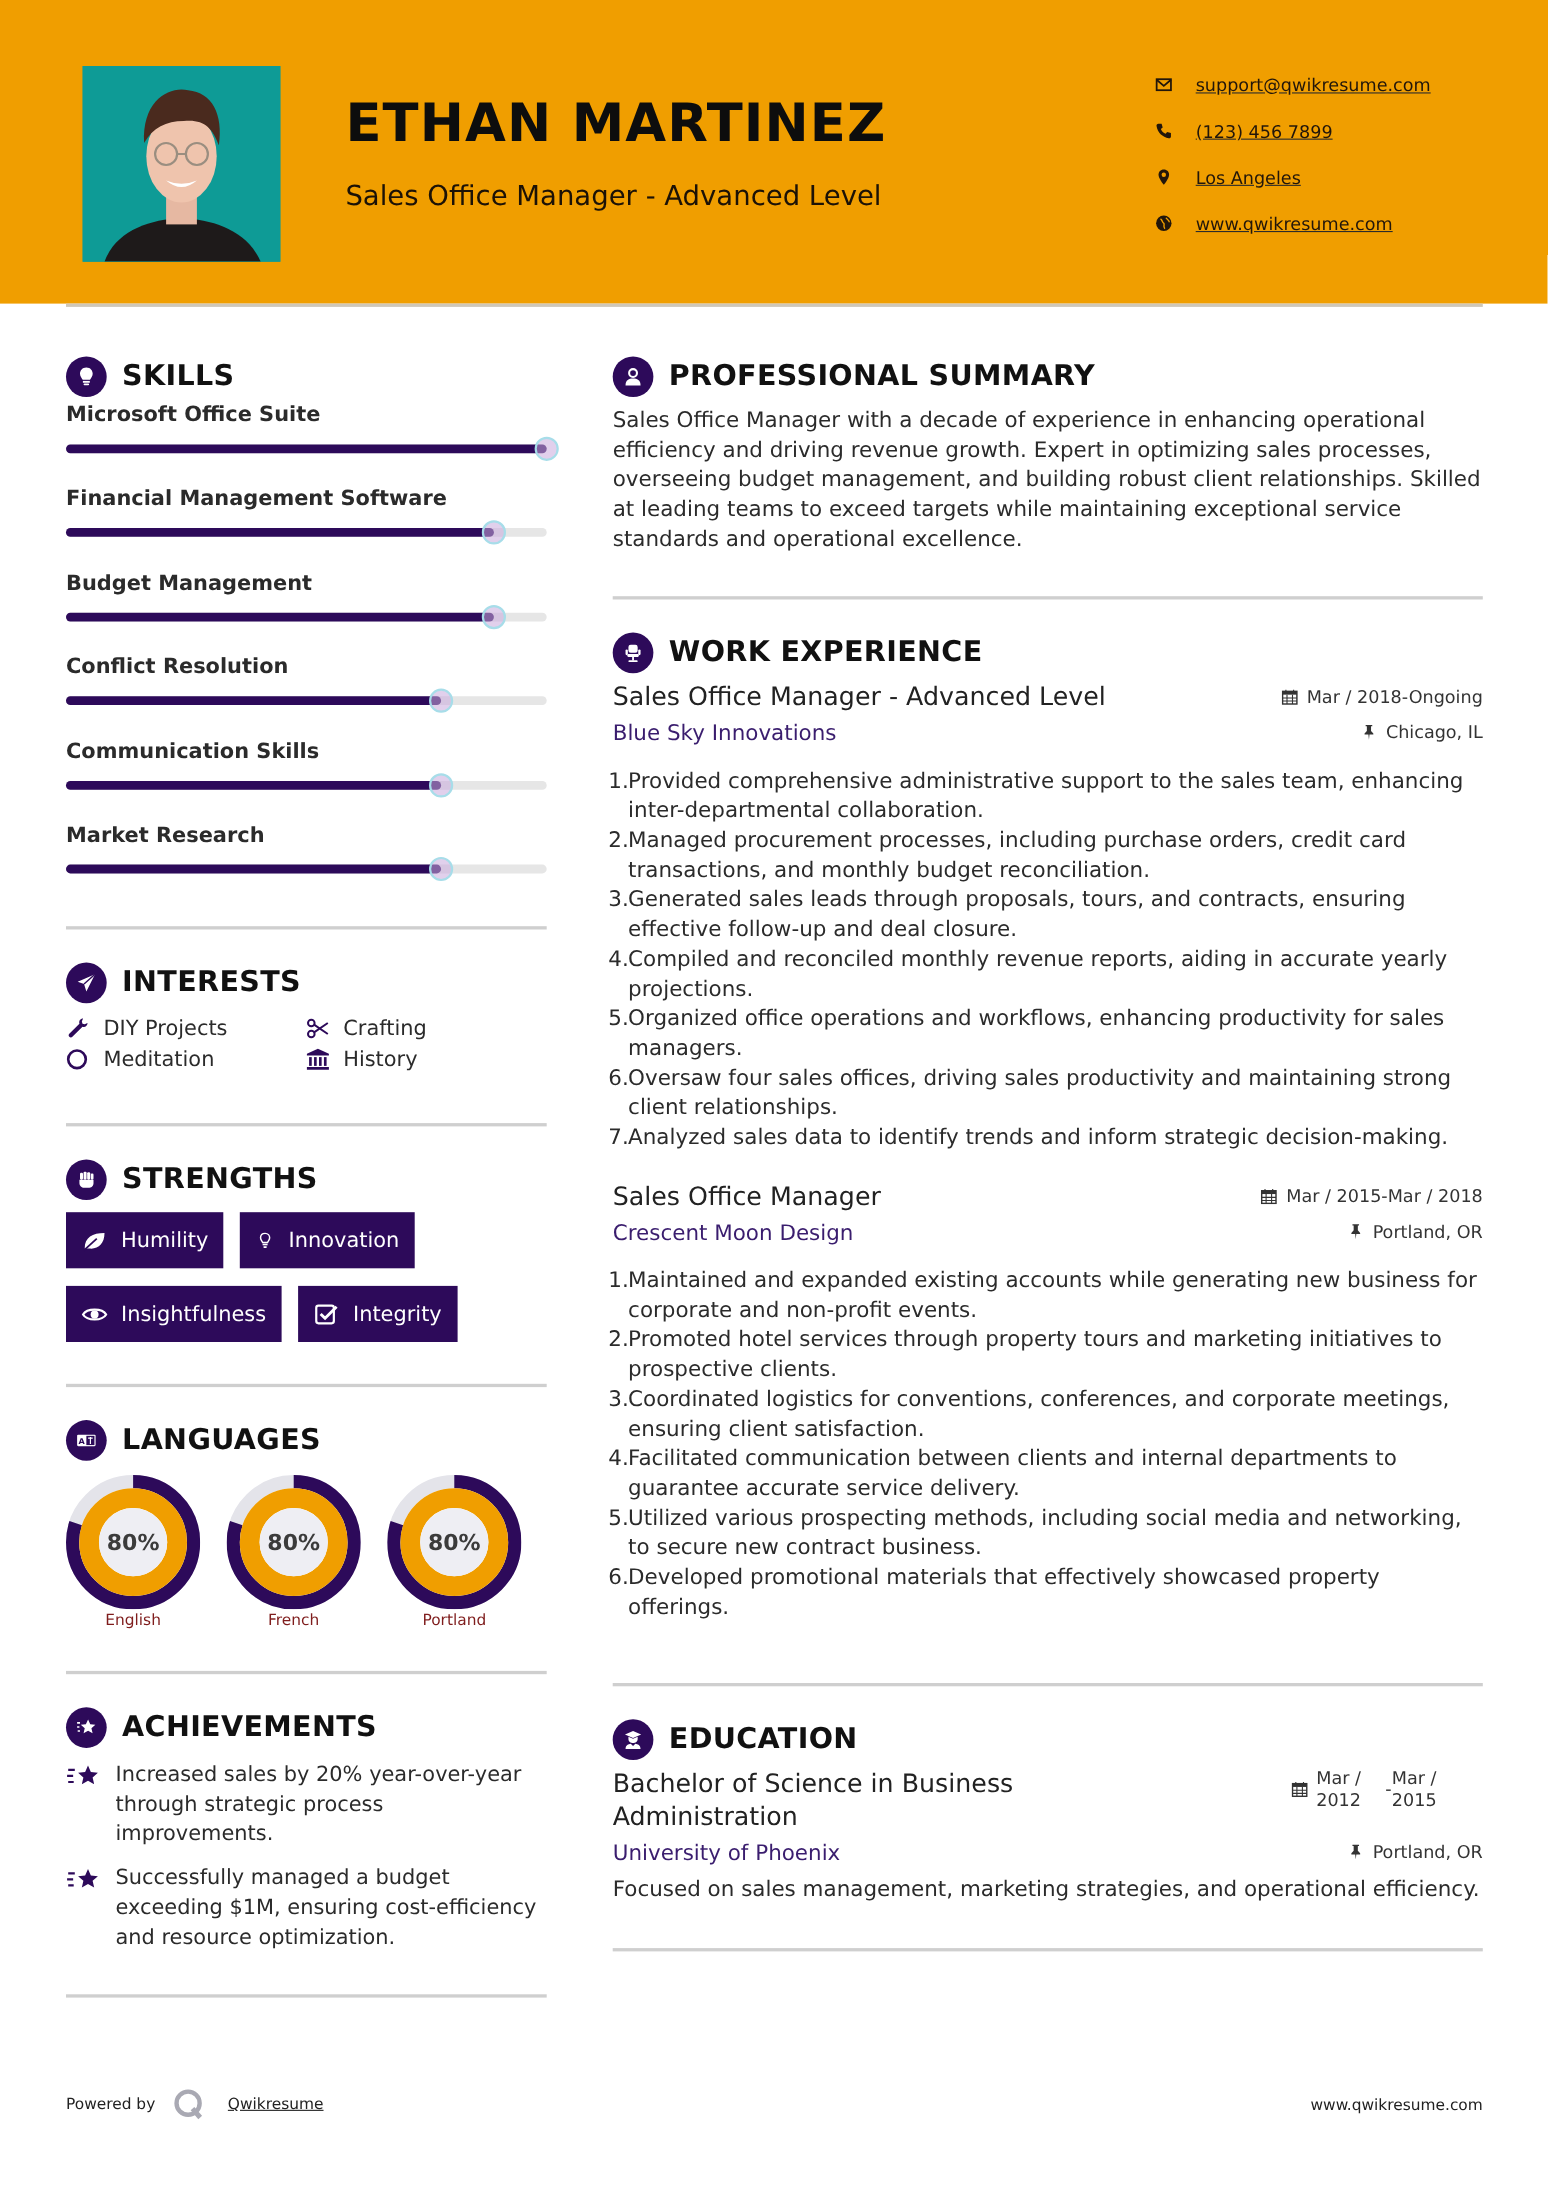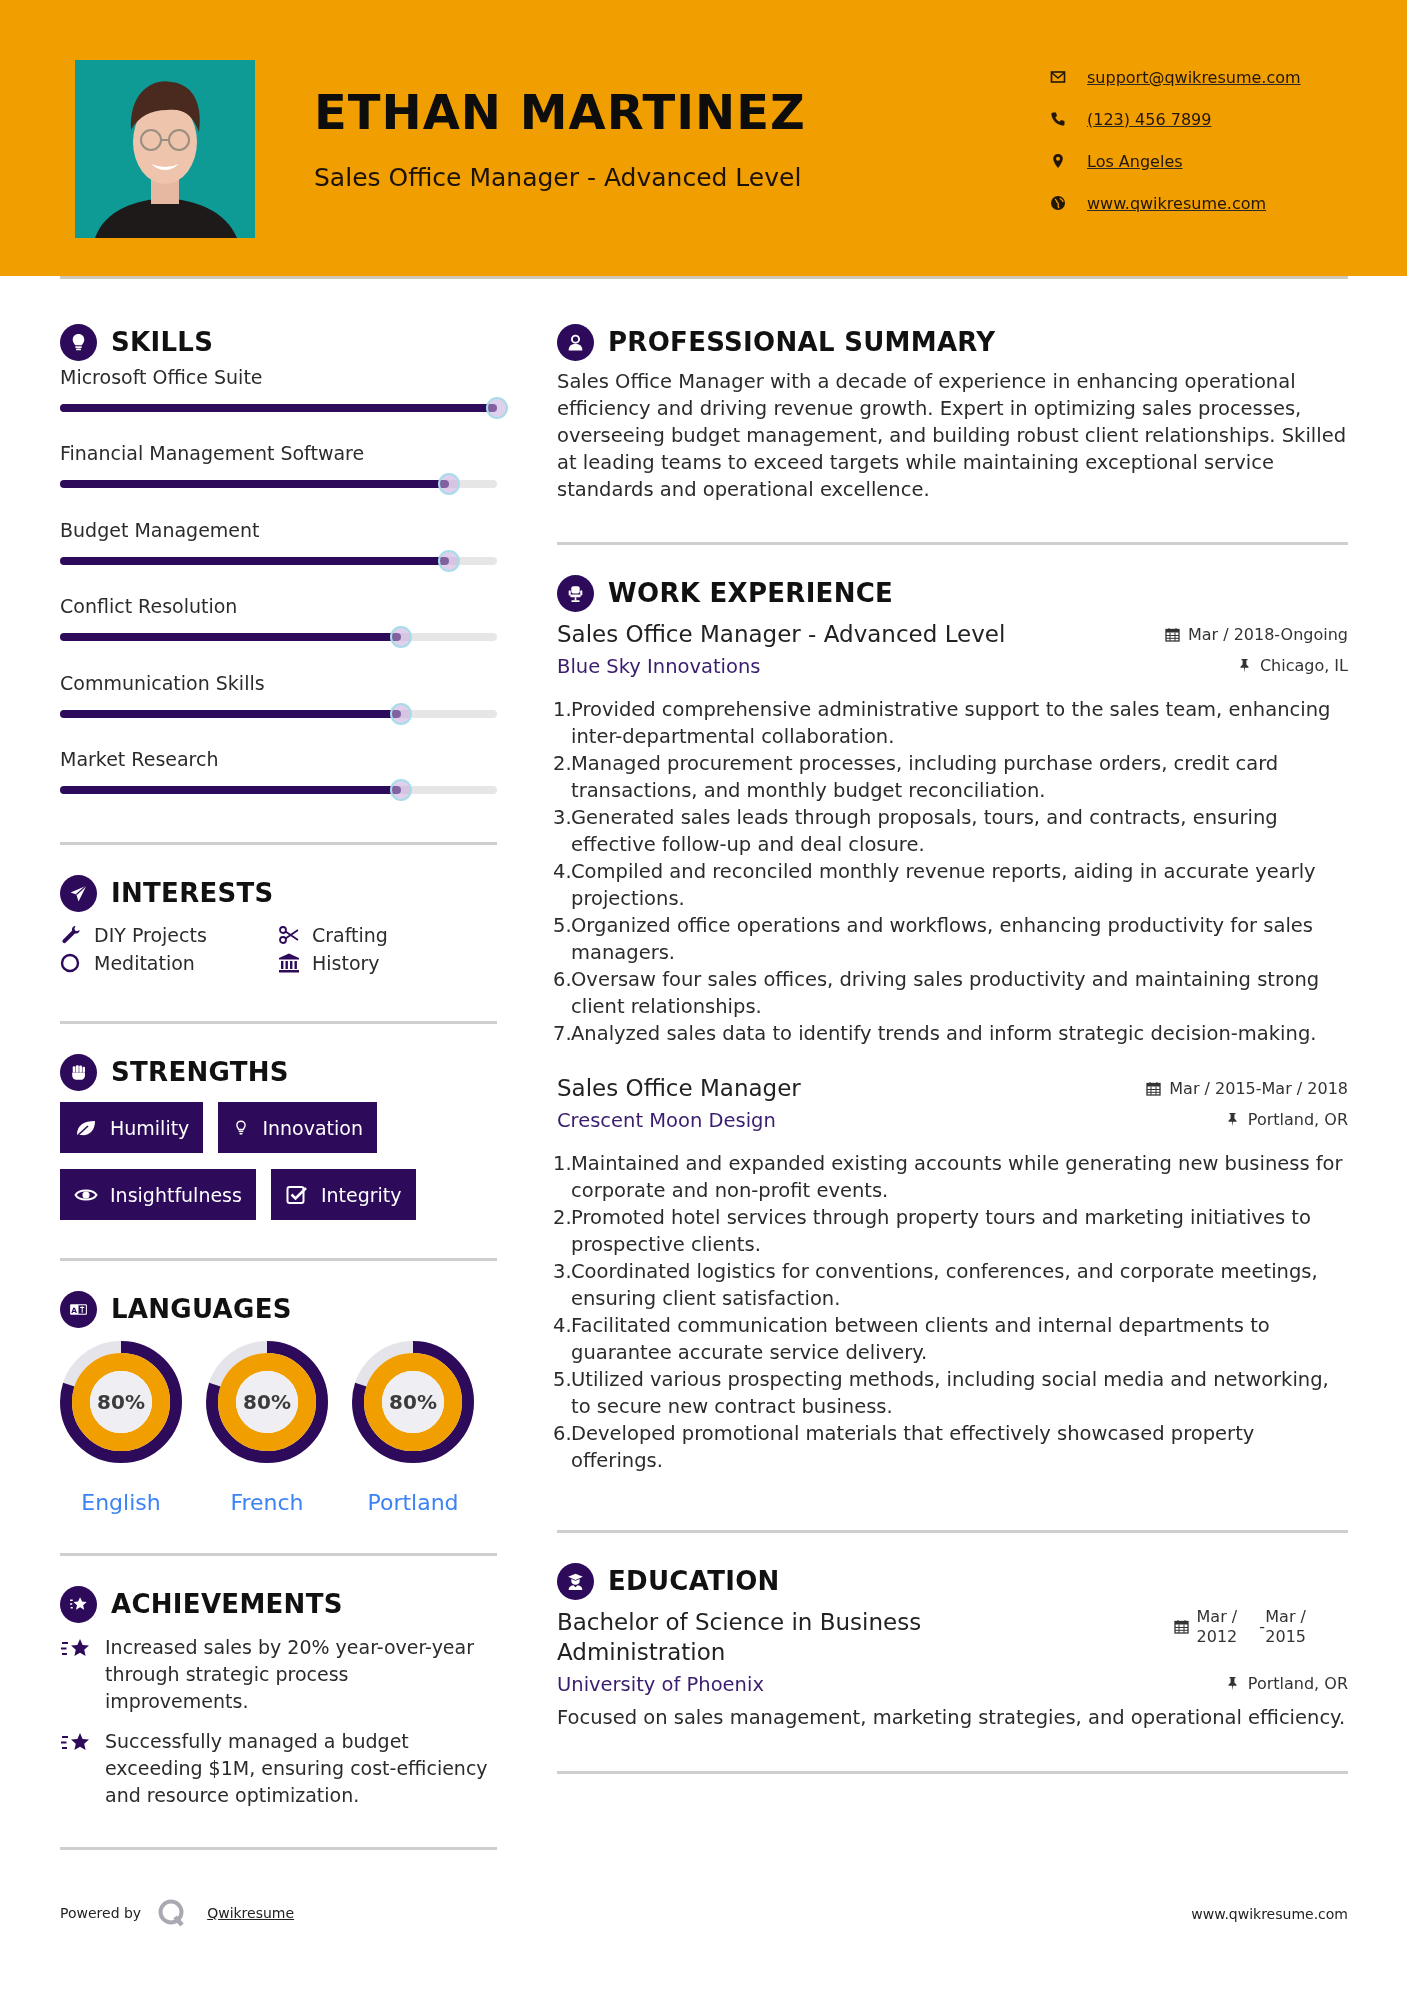--- a/index.html
+++ b/index.html
@@ -24,21 +24,21 @@
 
   .section-head { display: flex; align-items: center; height: 40px; }
   .sec-icon { width: 37px; height: 37px; border-radius: 50%; background: #2d0a5a; display: flex; align-items: center; justify-content: center; flex: none; }
   .sec-icon svg { width: 21px; height: 21px; }
   .sec-title { margin-left: 14px; font-size: 26px; font-weight: 700; color: #111; letter-spacing: 0.3px; white-space: nowrap; }
 
   .divider { height: 3px; background: #cfcfcf; width: 100%; }
 
   
   .skill { height: 76.4px; position: relative; }
-  .skill-label { font-size: 19px; color: #2b2b2b; padding-top: 2px; white-space: nowrap; }
+  .skill-label { font-size: 19px; color: #2b2b2b; padding-top: 2px; white-space: nowrap; font-weight: bold; }
   .skill-track { position: absolute; left: 0; top: 40px; width: 437px; height: 8px; background: #e6e6e6; border-radius: 4px; }
   .skill-fill { position: absolute; left: 0; top: 0; height: 8px; background: #2d0a5a; border-radius: 4px; }
   .skill-knob { position: absolute; top: -7px; width: 22px; height: 22px; margin-left: -11px; border-radius: 50%; border: 2.5px solid #a7dde9; background: rgba(200,170,220,0.55); }
 
   
   .interests { display: grid; grid-template-columns: 218px 218px; margin-top: 8px; }
   .interest { display: flex; align-items: center; font-size: 19px; color: #2b2b2b; height: 28px; white-space: nowrap; }
   .interest .ii { width: 34px; display: flex; align-items: center; }
   .interest .ii svg { width: 22px; height: 22px; }
 
@@ -46,21 +46,21 @@
   .tags { display: flex; flex-wrap: wrap; gap: 16px 15px; margin-top: 10px; }
   .tag { display: flex; align-items: center; height: 51px; padding: 0 14px; background: #2d0a5a; color: #fff; font-size: 19px; white-space: nowrap; }
   .tag svg { width: 24px; height: 22px; margin-right: 12px; }
 
   
   .langs { display: flex; gap: 24px; margin-top: 12px; }
   .lang { width: 122px; text-align: center; }
   .donut { width: 122px; height: 122px; position: relative; }
   .donut svg { position: absolute; left: 0; top: 0; }
   .donut-label { position: absolute; left: 0; top: 0; width: 122px; height: 122px; display: flex; align-items: center; justify-content: center; font-size: 20px; font-weight: 700; color: #3b3b3b; }
-  .lang-name { font-size: 22px; margin-top: 27px; color: #3b82f6; }
+  .lang-name { font-size: 14px; margin-top: 2px; color: #7f1d1d; }
 
   
   .ach { display: flex; margin-top: 10px; }
   .ach .ai { width: 45px; flex: none; padding-top: 2px; }
   .ach .ai svg { width: 34px; height: 26px; }
   .ach-text { font-size: 19px; line-height: 27px; color: #2b2b2b; }
 
   
   .powered { position: absolute; left: 60px; top: 1898px; display: flex; align-items: center; font-size: 14px; color: #222; }
   .q-logo { margin: 0 20px 0 16px; width: 30px; height: 30px; }

